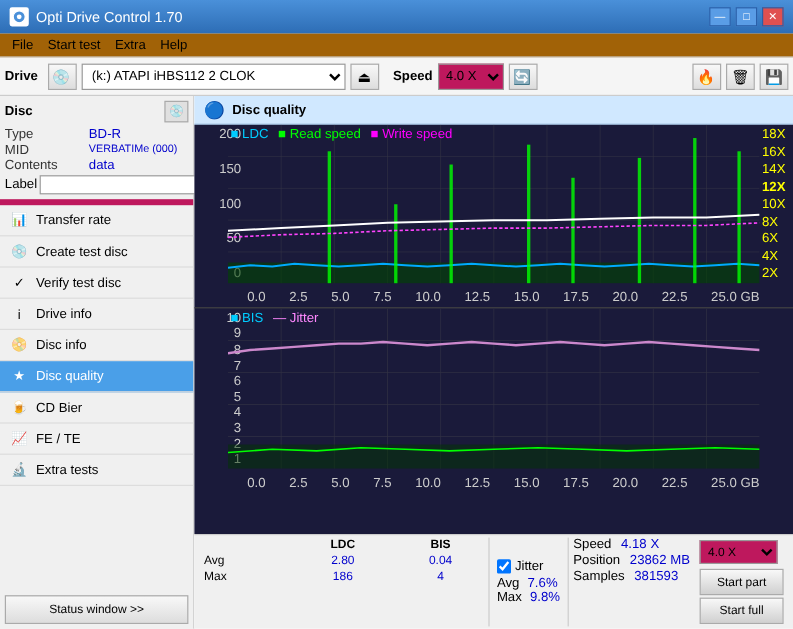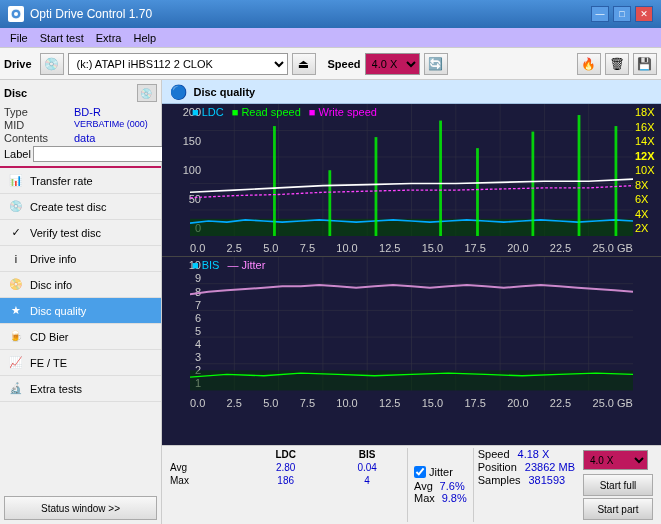--- a/index.html
+++ b/index.html
@@ -15,21 +15,21 @@
       color: white;
     }
     .titlebar-icon { width: 16px; height: 16px; margin-right: 6px; background: #fff; border-radius: 2px; display: flex; align-items: center; justify-content: center; }
     .titlebar-title { flex: 1; font-size: 12px; font-weight: normal; }
     .titlebar-controls { display: flex; gap: 4px; }
     .titlebar-btn { width: 18px; height: 16px; background: #5a9de6; border: 1px solid #2a5fa8; color: white; cursor: pointer; display: flex; align-items: center; justify-content: center; font-size: 9px; }
     .titlebar-btn.close { background: #e05050; }
     
     
     .menubar {
-      background: #c4b5fd;
+      background: #a16207;
       height: 20px;
       display: flex;
       align-items: center;
       padding: 0 4px;
       border-bottom: 1px solid #ccc;
     }
     .menubar-item { padding: 2px 6px; cursor: pointer; color: #000; }
     
     
     .toolbar {
@@ -76,21 +76,21 @@
       width: 162px;
       background: #f0f0f0;
       border-right: 1px solid #ccc;
       display: flex;
       flex-direction: column;
     }
     
     
     .disc-panel {
       padding: 4px;
-      border-bottom: 2px solid #be185d;
+      border-bottom: 5px solid #be185d;
     }
     .disc-header {
       display: flex; align-items: center; justify-content: space-between;
       margin-bottom: 4px;
     }
     .disc-icon-btn { width: 20px; height: 18px; background: #e0e0e0; border: 1px solid #aaa; cursor: pointer; display: flex; align-items: center; justify-content: center; font-size: 10px; }
     .disc-row { display: flex; margin-bottom: 1px; gap: 10px; }
     .disc-key { width: 60px; color: #333; }
     .disc-val { color: #0000cc; flex: 1; }
     .label-row { display: flex; align-items: center; gap: 2px; margin-top: 2px; }
@@ -160,21 +160,21 @@
     }
     .y-axis-right {
       position: absolute; right: 0; top: 0; bottom: 20px;
       width: 28px;
       display: flex; flex-direction: column; justify-content: space-between;
       align-items: flex-start;
       padding: 2px 2px;
       font-size: 9px; color: #ffff00;
     }
     .x-axis {
-      position: absolute; bottom: 2px; left: 28px; right: 28px;
+      position: absolute; bottom: 2px; left: 44px; right: 28px;
       display: flex; justify-content: space-between;
       font-size: 9px; color: #ccc;
     }
     
     
     .stats-area {
       background: #f0f0f0;
       border-top: 1px solid #ccc;
       padding: 2px 4px;
       display: flex;
@@ -516,19 +516,19 @@
           <div class="speed-row">
             <span class="speed-key">Samples</span>
             <span class="speed-val">381593</span>
           </div>
         </div>
 
         <div class="action-btns">
           <select class="speed-select" style="width:65px;height:20px;font-size:10px;margin-bottom:2px;">
             <option>4.0 X</option>
           </select>
+          <button class="action-btn">Start part</button>
           <button class="action-btn">Start full</button>
-          <button class="action-btn">Start part</button>
         </div>
       </div>
     </div>
   </div>
 </div>
 
 </body></html>

